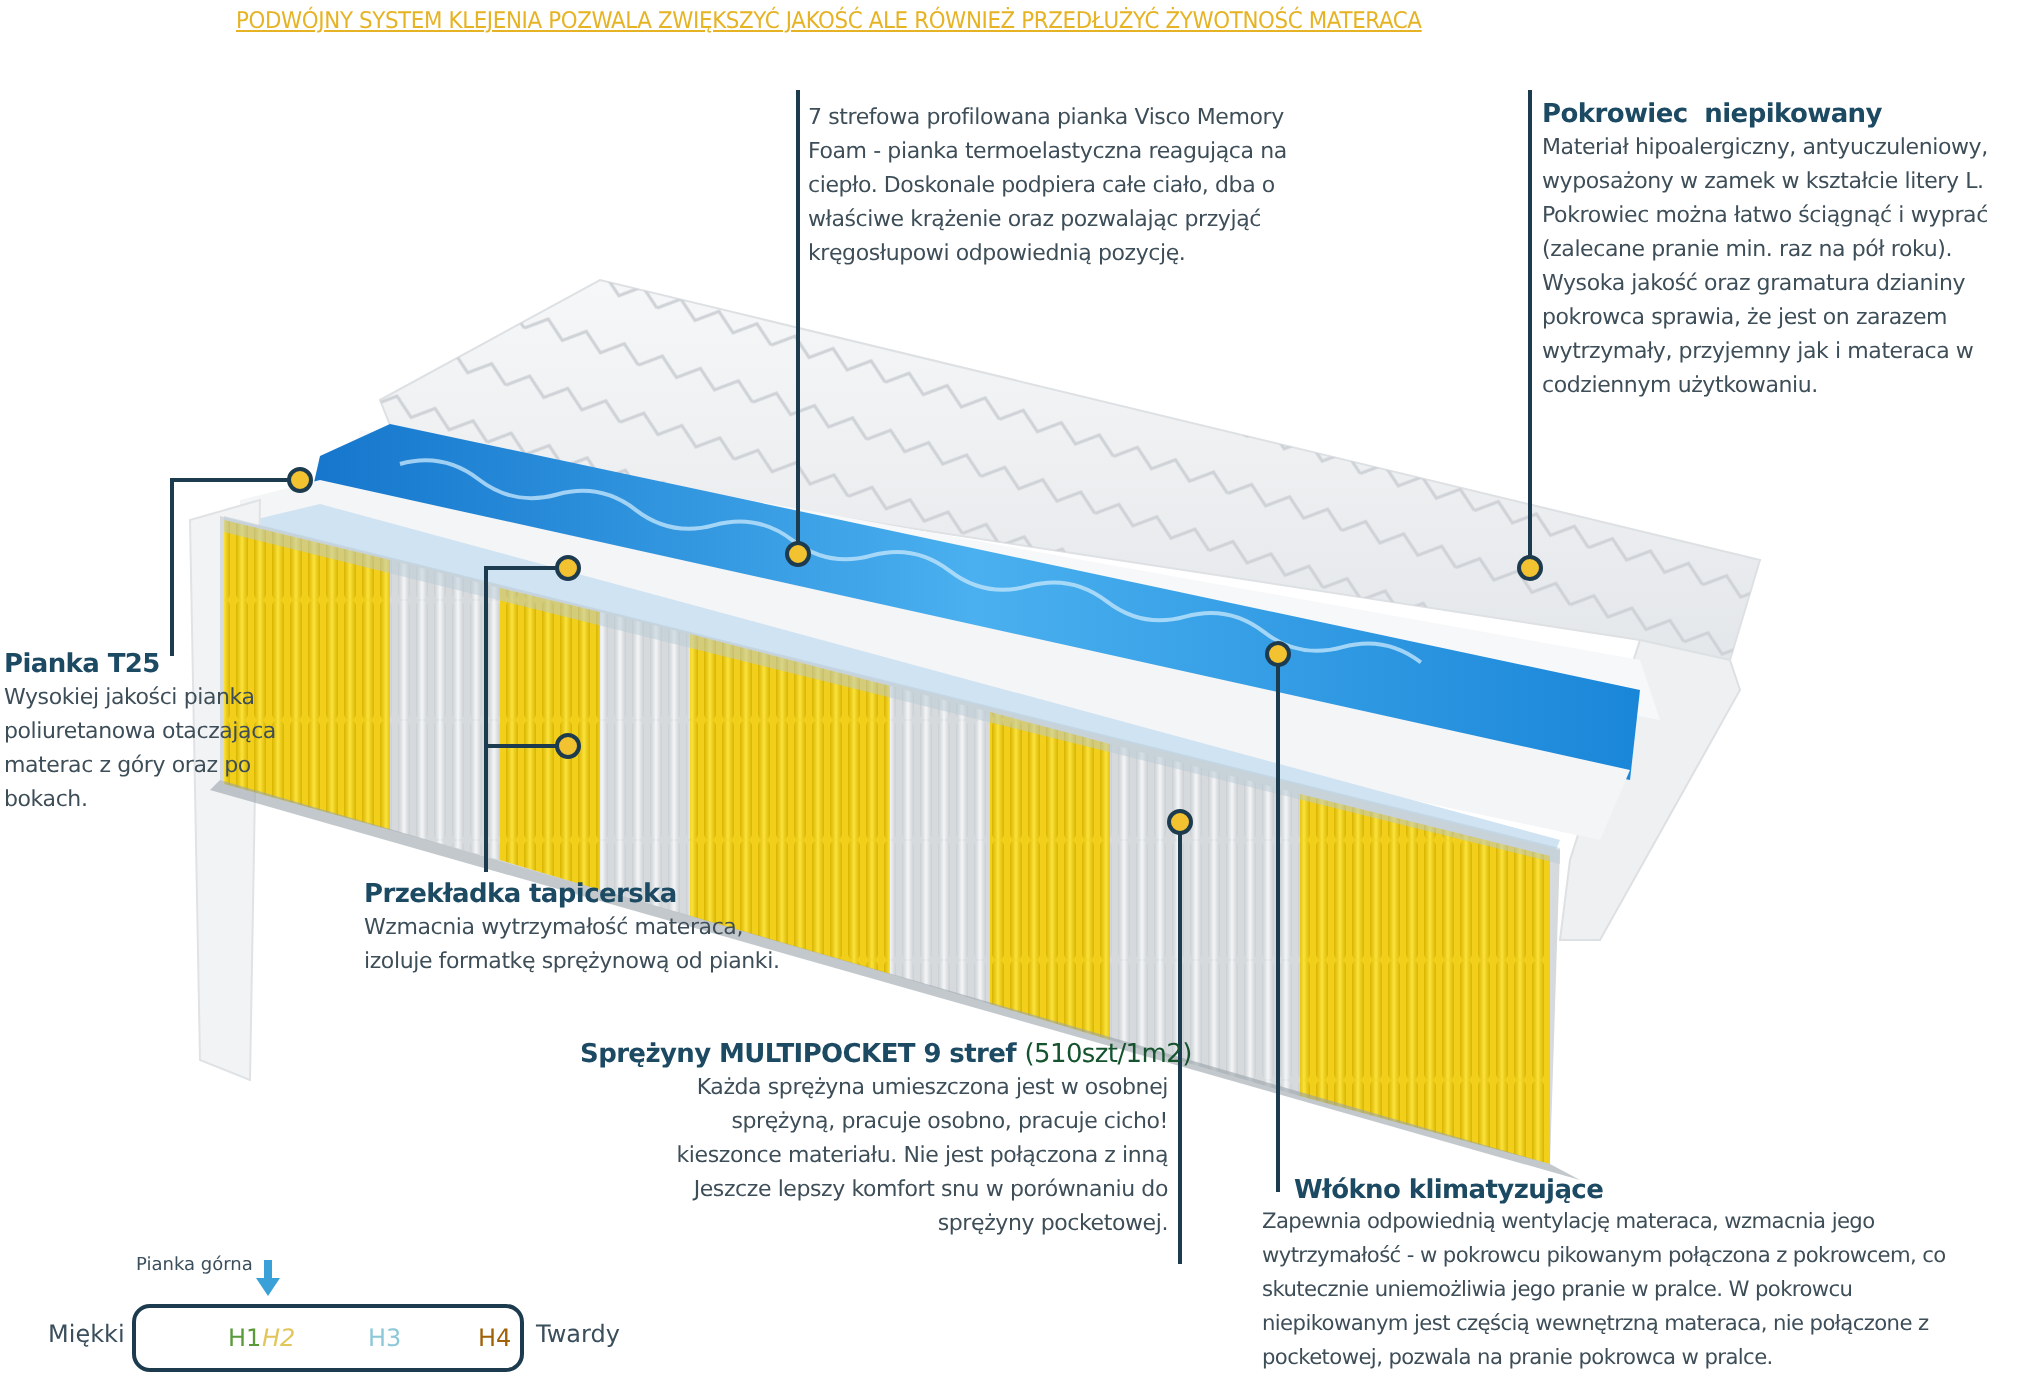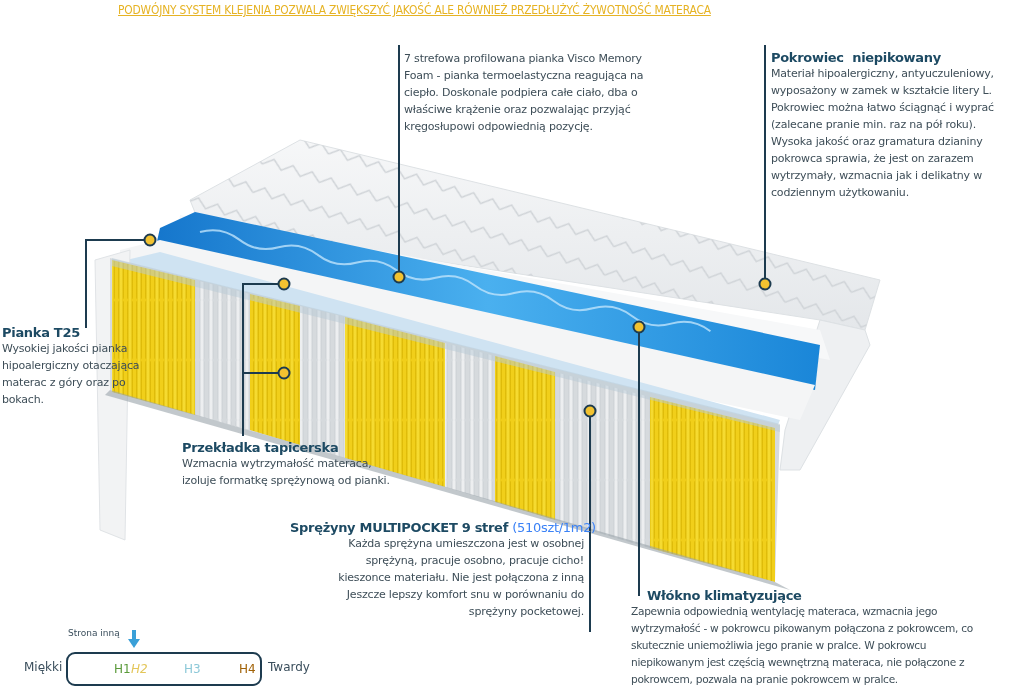--- a/index.html
+++ b/index.html
@@ -3,21 +3,21 @@
 <meta charset="utf-8">
 <style>
   html, body { margin:0; padding:0; background:#ffffff; }
   body { width:1020px; height:696px; position:relative; overflow:hidden;
          font-family:"DejaVu Sans", sans-serif; color:#3a4e5c; }
   .banner { position:absolute; left:118px; top:3px; font-size:11.5px; color:#e6b324;
             text-decoration:underline; letter-spacing:-0.2px; white-space:nowrap;
             transform:scaleX(0.93); transform-origin:left top; }
   .block { position:absolute; }
   .title { color:#1d4a63; font-weight:bold; font-size:13px; letter-spacing:-0.3px; white-space:nowrap; }
-  .title .thin { font-weight:normal; color:#3b82f6;margin-top:20px; }
+  .title .thin { font-weight:normal; color:#14532d;margin-top:20px; }
   .body { font-size:11px; line-height:17px; color:#3e4e58; letter-spacing:-0.2px; }
   .justify { text-align:justify; text-align-last:left; }
   .right { text-align:right; }
   svg.art { position:absolute; left:0; top:0; }
   .firm { position:absolute; left:66px; top:652px; width:196px; height:34px;
           border:2px solid #1d3b4f; border-radius:9px; box-sizing:border-box; }
   .firm span { position:absolute; top:8px; font-size:12px; }
   .firm-label { position:absolute; top:660px; font-size:12px; color:#3a4e5c; }
   .top-side { position:absolute; left:68px; top:628px; font-size:9px; color:#3a4e5c; }
 </style>
@@ -130,30 +130,30 @@
 
 <div class="block" style="left:771px; top:50px; width:245px;">
   <div class="title" style="white-space:pre;">Pokrowiec  niepikowany</div>
   <div class="body">
     <div>Materiał hipoalergiczny, antyuczuleniowy,</div>
     <div>wyposażony w zamek w kształcie litery L.</div>
     <div>Pokrowiec można łatwo ściągnąć i wyprać</div>
     <div>(zalecane pranie min.  raz na pół roku).</div>
     <div>Wysoka jakość oraz gramatura dzianiny</div>
     <div>pokrowca sprawia, że jest on zarazem</div>
-    <div>wytrzymały, wzmacnia jak i delikatny w</div>
+    <div>wytrzymały, przyjemny jak i materaca w</div>
     <div>codziennym użytkowaniu.</div>
   </div>
 </div>
 
 <div class="block" style="left:2px; top:325px; width:170px;">
   <div class="title">Pianka T25</div>
   <div class="body">
     <div>Wysokiej jakości pianka</div>
-    <div>hipoalergiczny otaczająca</div>
+    <div>poliuretanowa otaczająca</div>
     <div>materac z góry oraz po</div>
     <div>bokach.</div>
   </div>
 </div>
 
 <div class="block" style="left:182px; top:440px; width:260px;">
   <div class="title">Przekładka tapicerska</div>
   <div class="body">
     <div>Wzmacnia wytrzymałość materaca,</div>
     <div>izoluje formatkę sprężynową od pianki.</div>
@@ -174,25 +174,25 @@
   </div>
 </div>
 
 <div class="block" style="left:631px; top:588px; width:389px;">
   <div class="title" style="padding-left:16px;">Włókno klimatyzujące</div>
   <div class="body" style="font-size:10.6px; letter-spacing:-0.3px;">
     <div>Zapewnia odpowiednią wentylację materaca, wzmacnia jego</div>
     <div>wytrzymałość - w pokrowcu pikowanym połączona z pokrowcem, co</div>
     <div>skutecznie uniemożliwia jego pranie w pralce. W pokrowcu</div>
     <div>niepikowanym jest częścią wewnętrzną materaca, nie połączone z</div>
-    <div>pokrowcem, pozwala na pranie pokrowcem w pralce.</div>
-  </div>
-</div>
-
-<div class="top-side">Strona inną</div>
+    <div>pocketowej, pozwala na pranie pokrowca w pralce.</div>
+  </div>
+</div>
+
+<div class="top-side">Pianka górna</div>
 <svg style="position:absolute; left:128px; top:630px;" width="12" height="20">
   <rect x="4" y="0" width="4" height="10" fill="#3aa0d8"></rect>
   <polygon points="0,9 12,9 6,18" fill="#3aa0d8"></polygon>
 </svg>
 <div class="firm-label" style="left:24px;">Miękki</div>
 <div class="firm">
   <span style="left:10px; color:#5a9a3a;margin-left:36px;">H1</span>
   <span style="left:63px; color:#e3c65a;font-style:italic;">H2</span>
   <span style="left:116px; color:#8cc8d8;">H3</span>
   <span style="left:171px; color:#a16207;">H4</span>

